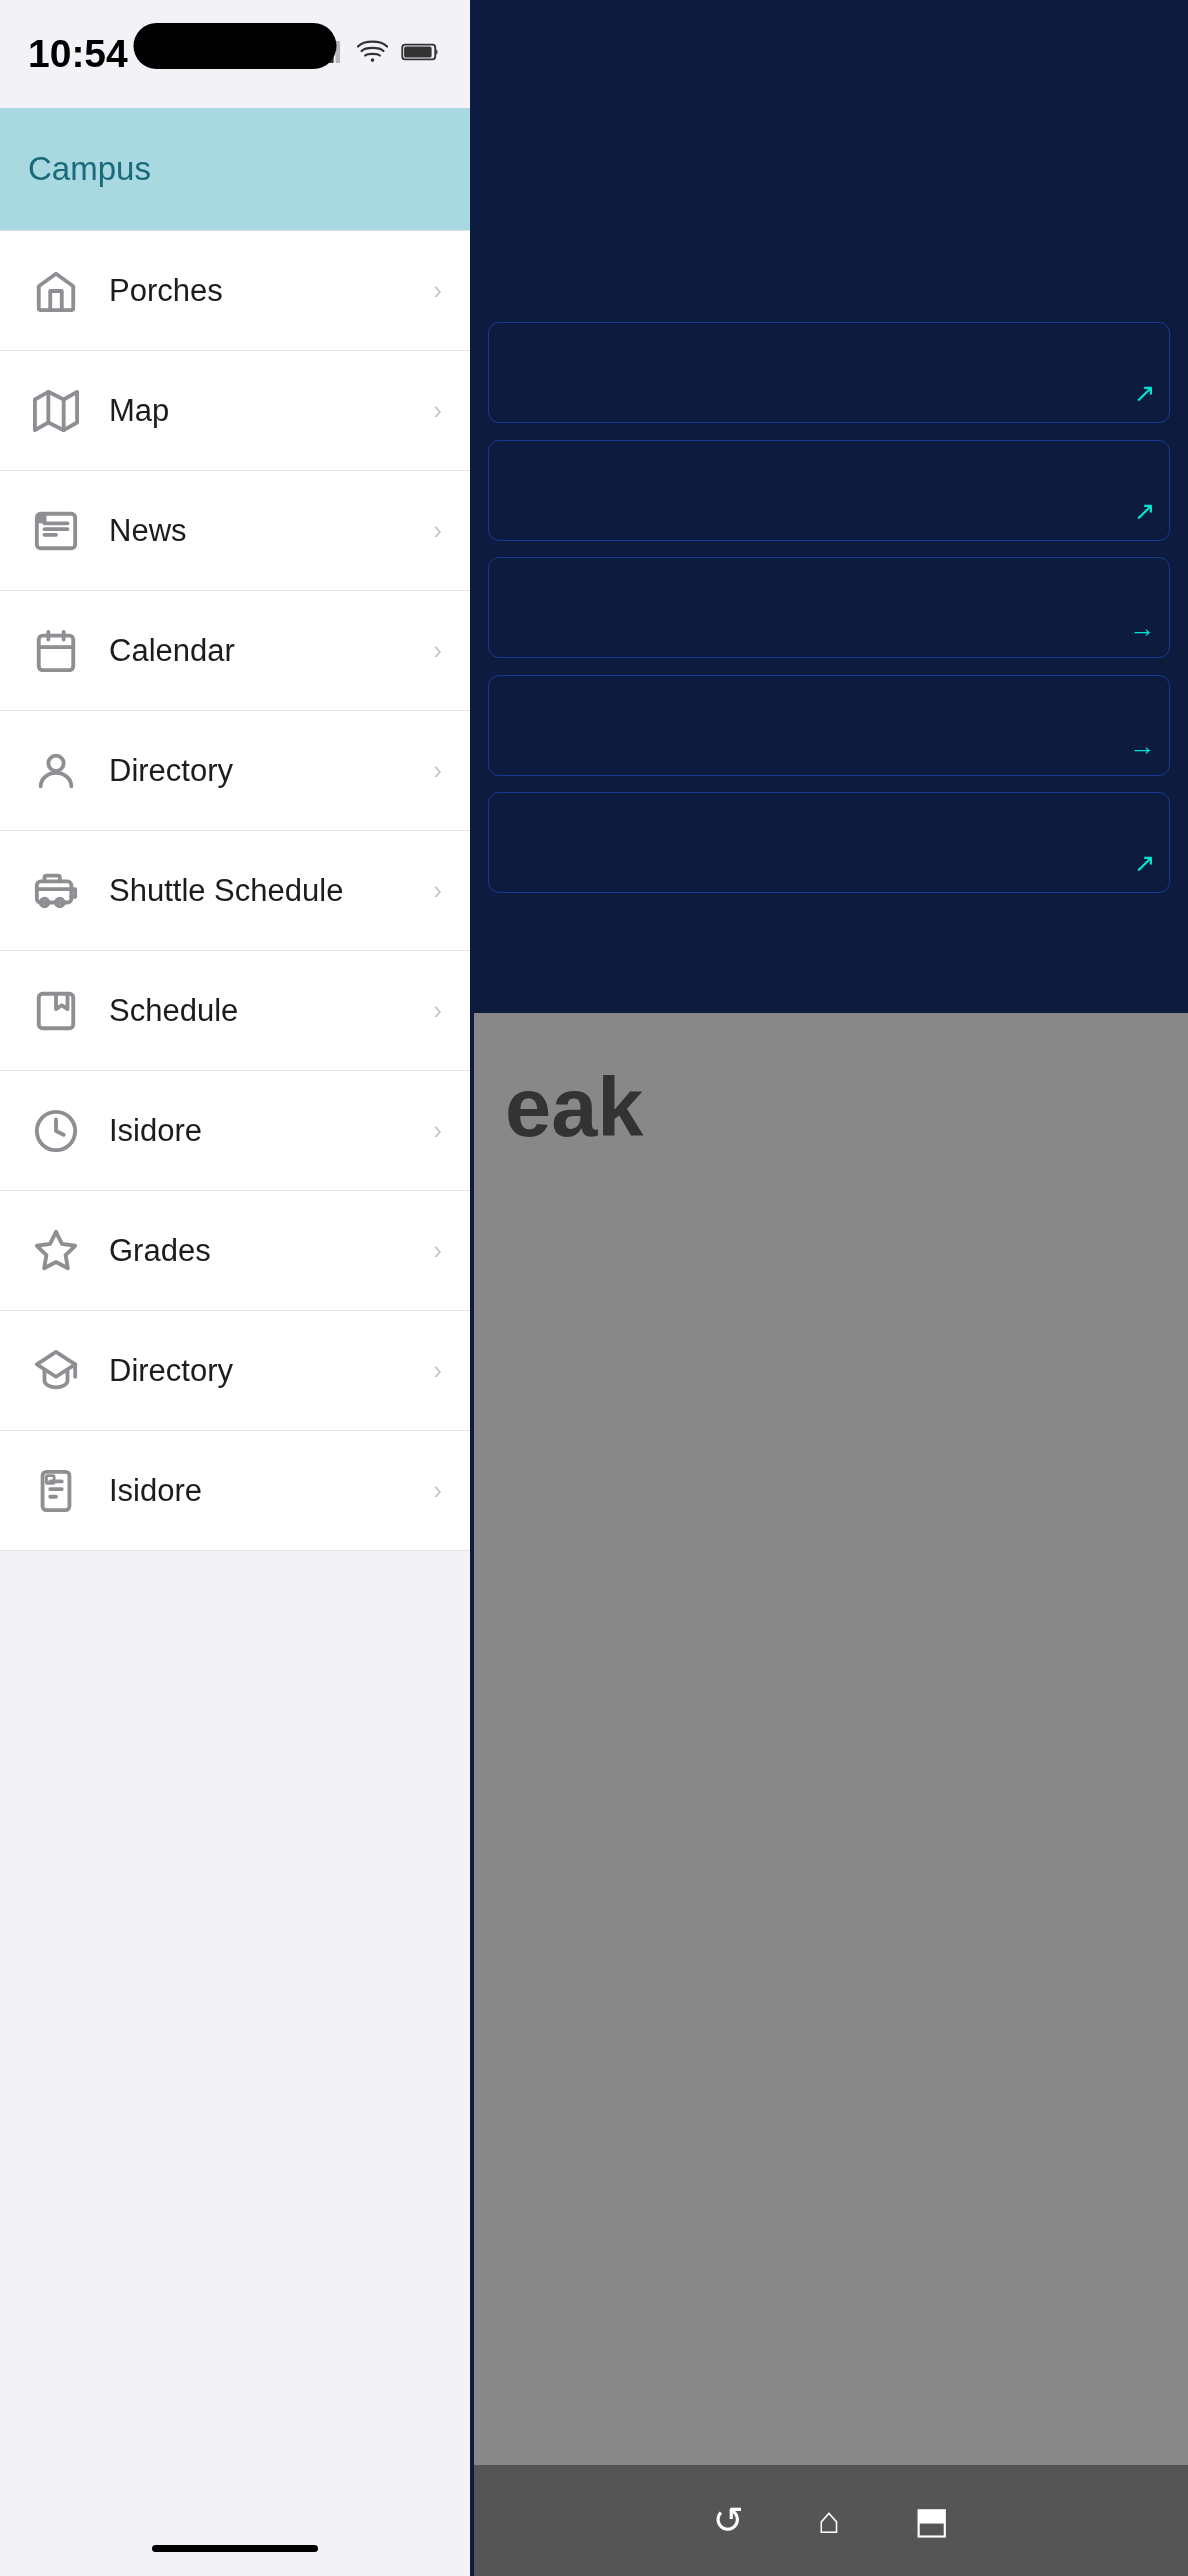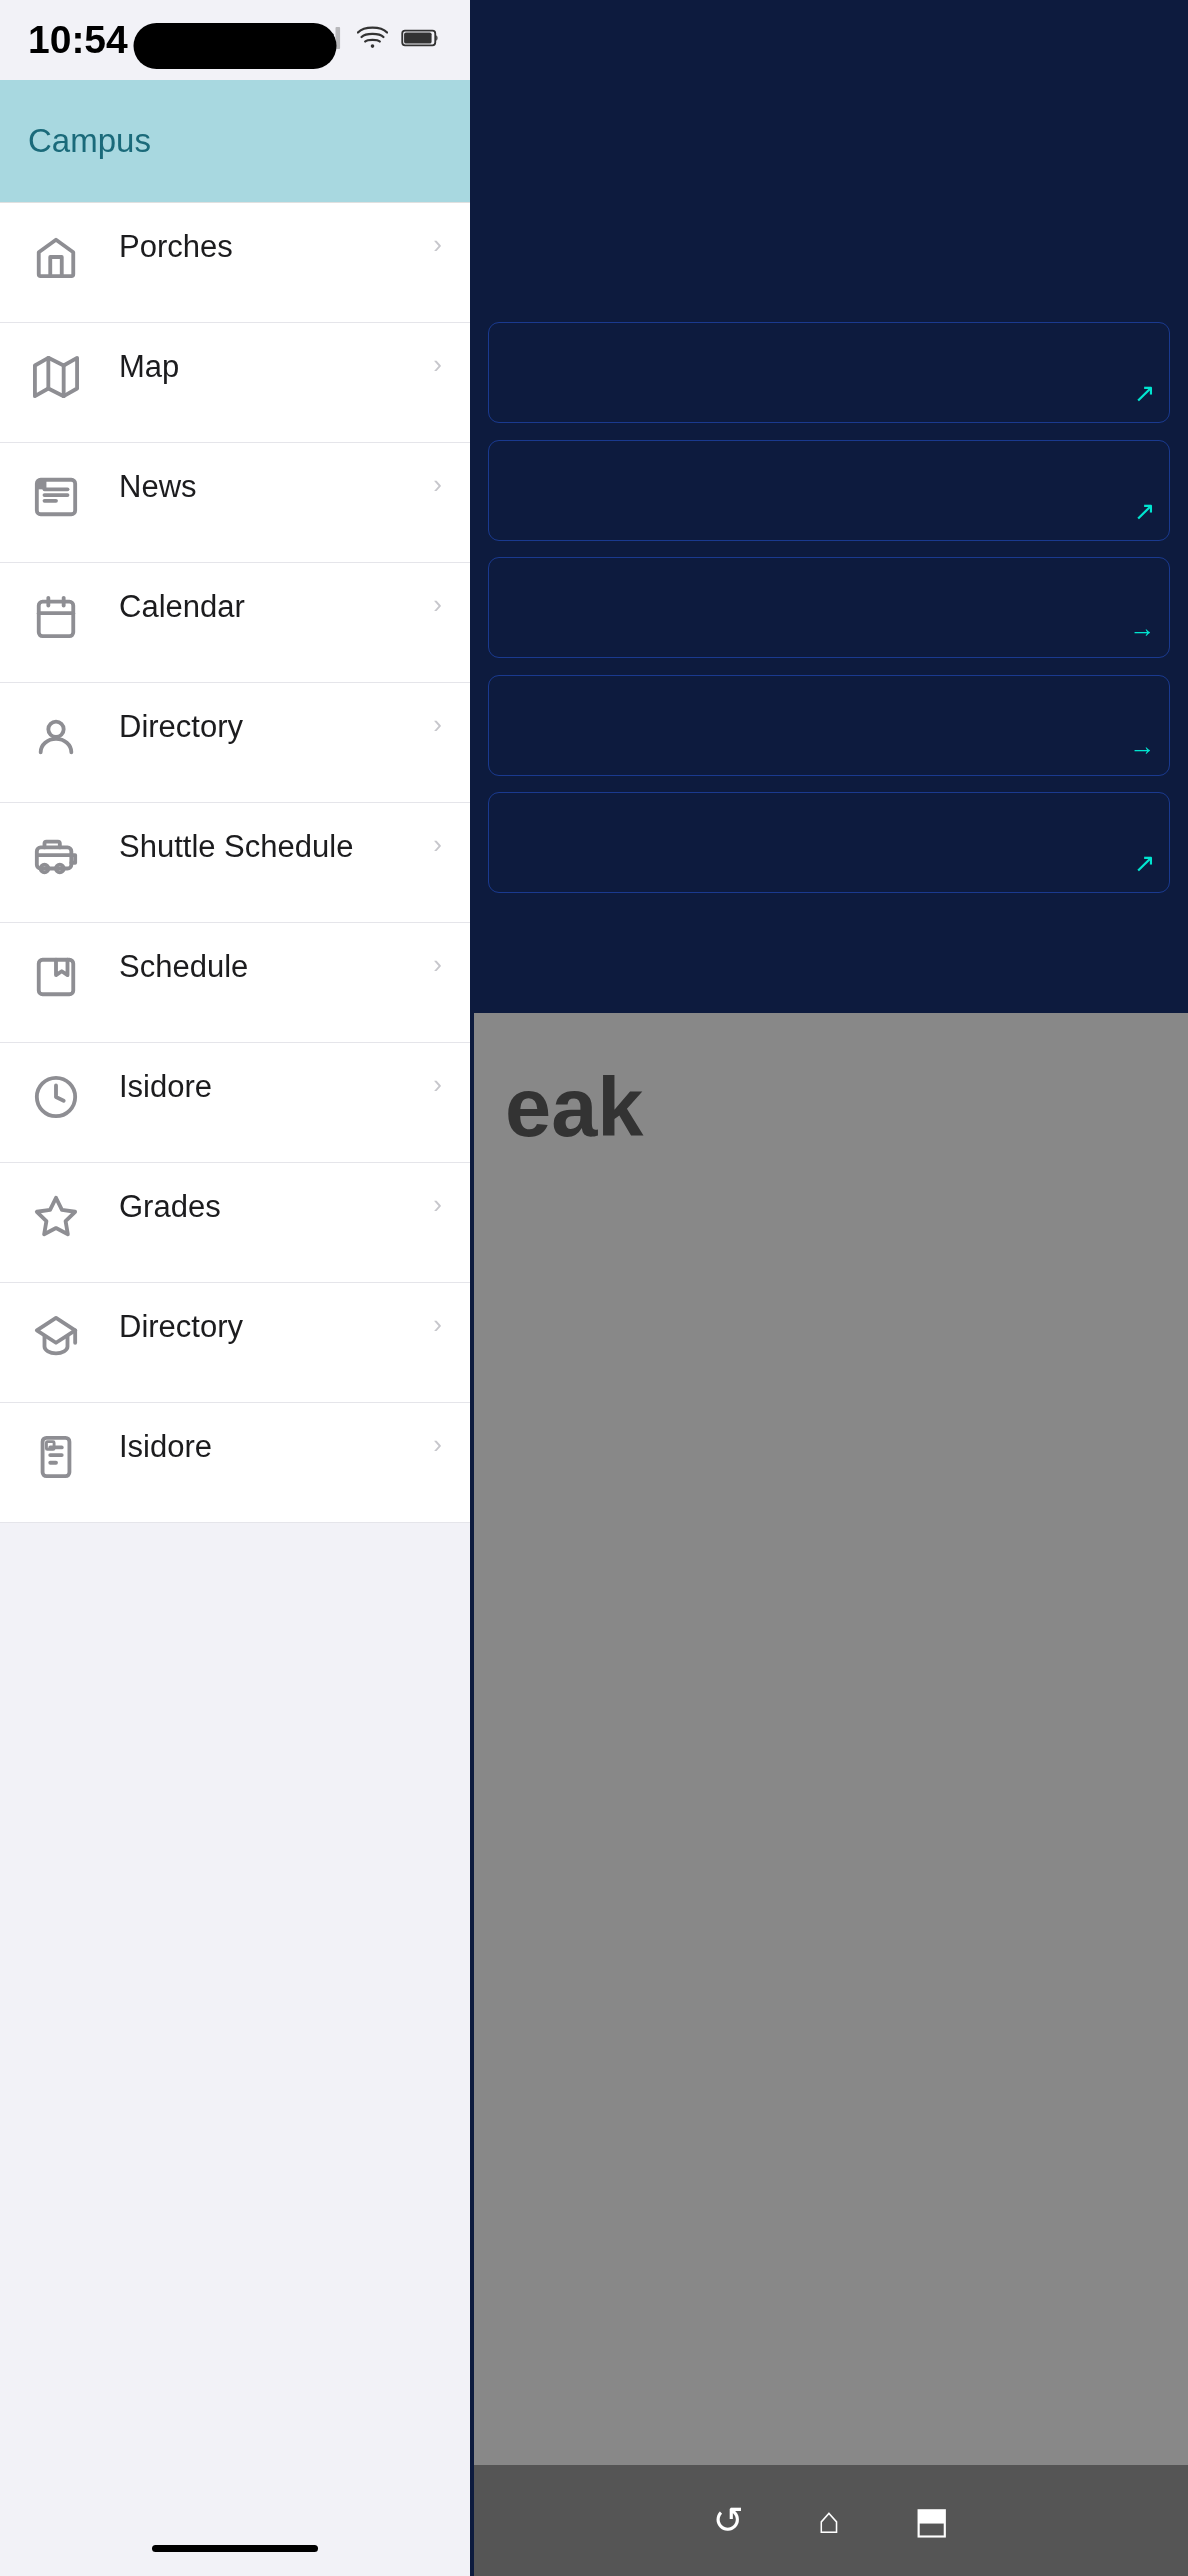--- a/index.html
+++ b/index.html
@@ -95,21 +95,21 @@
       left: 0;
       width: 470px;
       bottom: 0;
       background: #f2f2f7;
       display: flex;
       flex-direction: column;
     }
 
     
     .status-bar {
-      height: 80px;
+      height: 108px;
       background: #f2f2f7;
       display: flex;
       align-items: center;
       justify-content: space-between;
       padding: 15px 28px;
       flex-shrink: 0;
       border-radius: 6px;
     }
 
     .time {
@@ -154,23 +154,23 @@
       font-weight: 500;
       color: #1a6a7a;
       border-bottom: 1.8px solid #e0e0e0;
     }
 
     
     .menu-item {
       background: #fff;
       border-bottom: 0.9px solid #e5e5ea;
       display: flex;
-      align-items: flex-start;
+      align-items: center;
       padding: 26px 28px;
-      gap: 36px;
+      gap: 26px;
       cursor: pointer;
       min-height: 120px;
     }
 
     .menu-icon {
       width: 55px;
       height: 55px;
       display: flex;
       align-items: center;
       justify-content: center;

